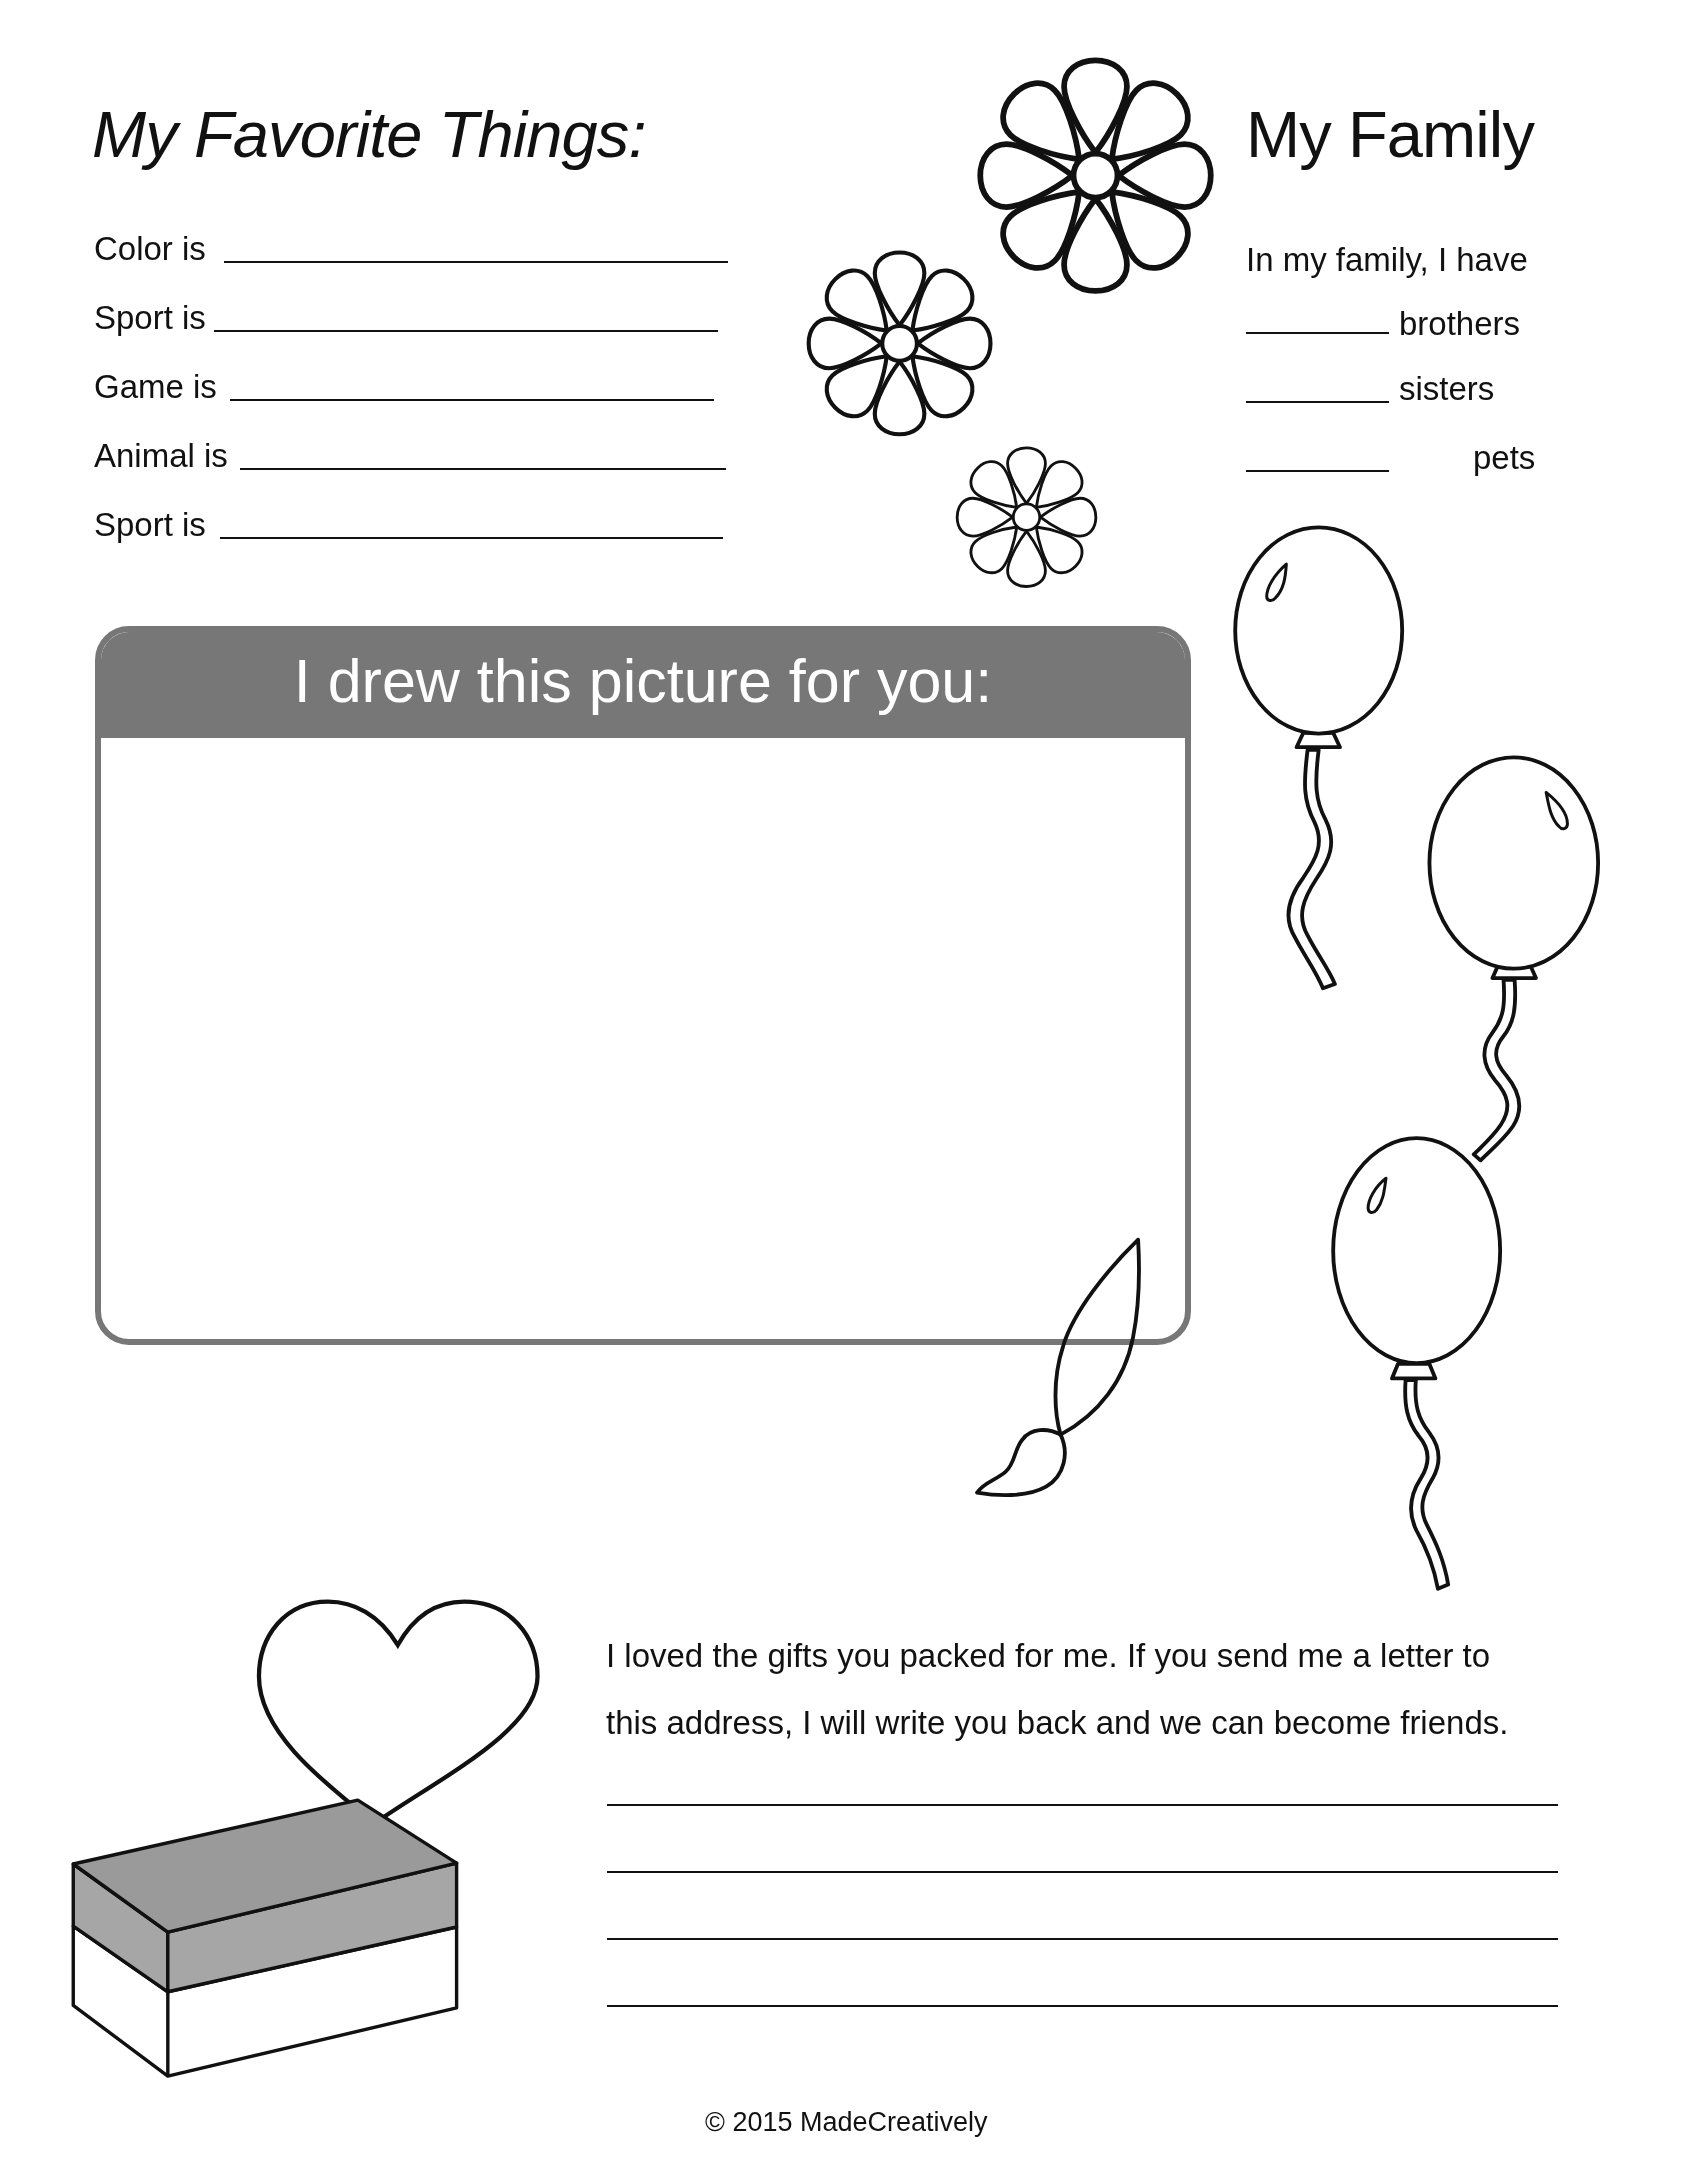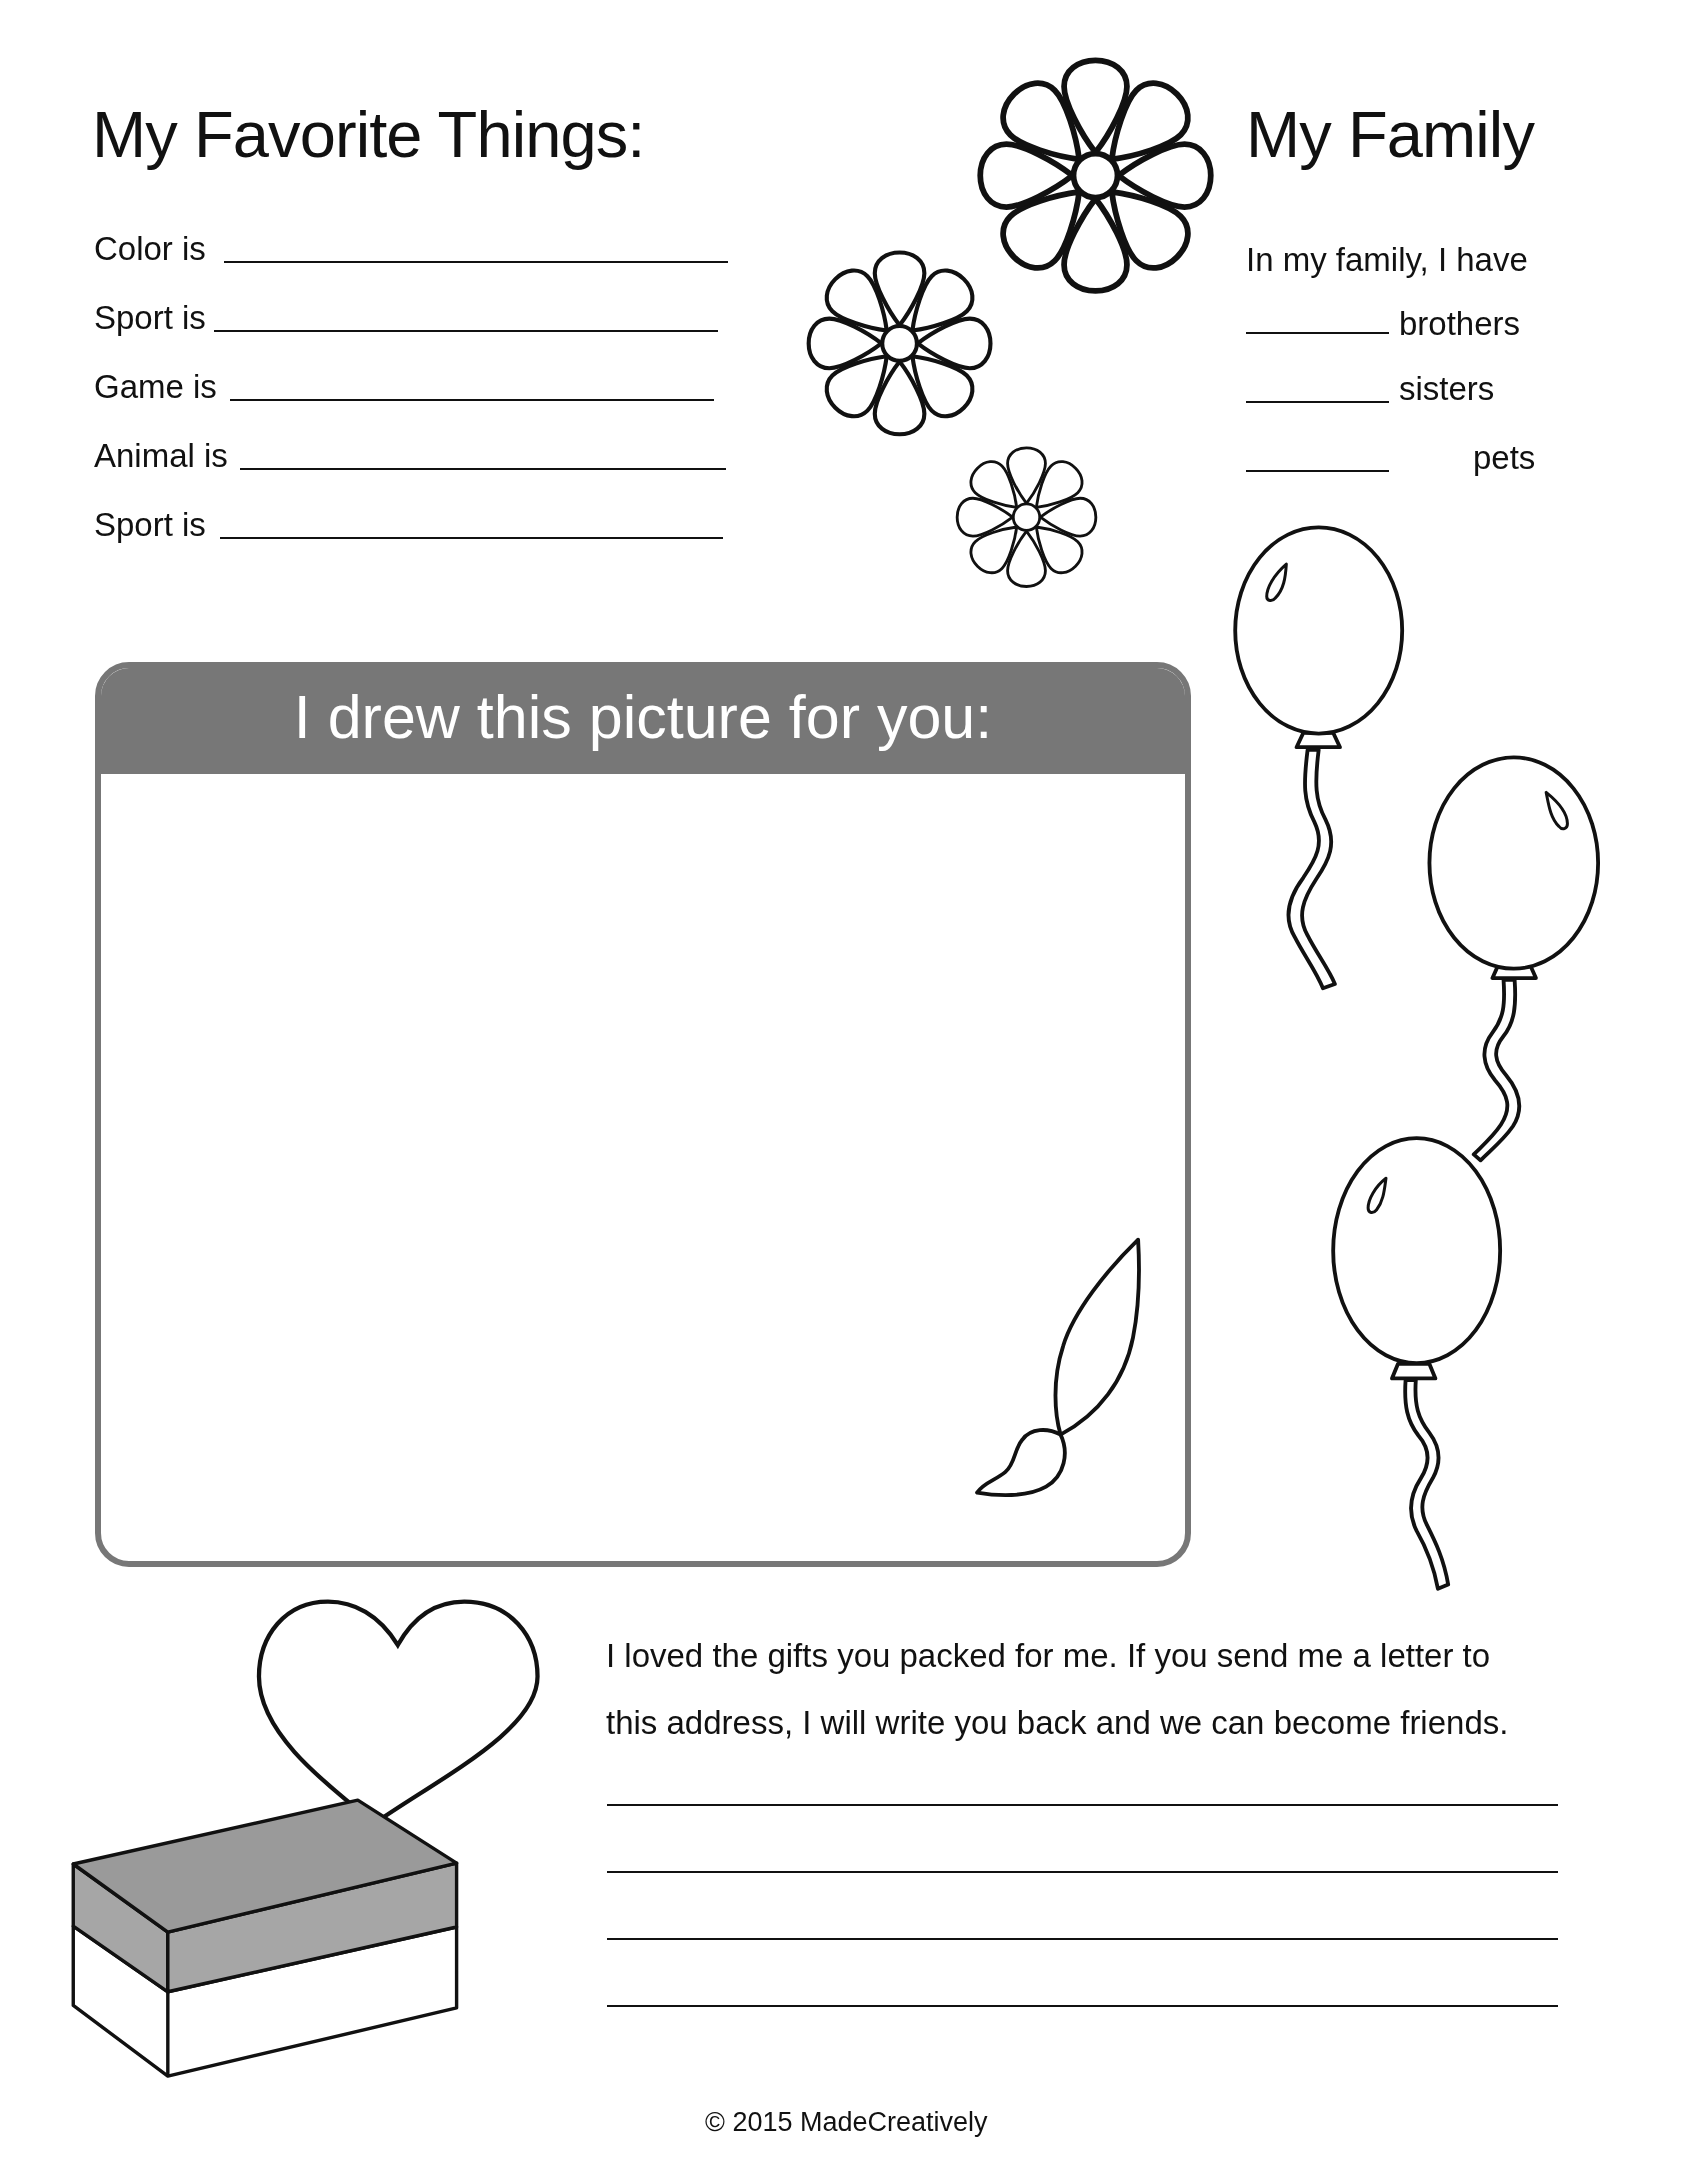--- a/index.html
+++ b/index.html
@@ -3,34 +3,34 @@
 <meta charset="utf-8">
 <style>
   html, body { margin: 0; padding: 0; background: #ffffff; }
   body { width: 1685px; height: 2181px; position: relative; overflow: hidden;
          font-family: "Liberation Sans", "DejaVu Sans", sans-serif; color: #111; }
   .abs { position: absolute; }
   .title { font-size: 65px; line-height: 1; white-space: nowrap; letter-spacing: -0.9px; }
   .field-label { font-size: 33px; line-height: 1; white-space: nowrap; }
   .blank { position: absolute; height: 0; border-bottom: 2.1px solid #111; }
   .fam-text { font-size: 33px; line-height: 1; white-space: nowrap; }
-  .draw-box { position: absolute; left: 95px; top: 626px; width: 1096px; height: 905px;
+  .draw-box { position: absolute; left: 95px; top: 626px; width: 1096px; height: 719px;
               box-sizing: border-box; border: 6.8px solid #777777; border-radius: 34px;
-              background: #fff; overflow: hidden; margin-top: 36px; }
+              background: #fff; overflow: hidden; }
   .draw-header { position: absolute; left: 0; top: 0; right: 0; height: 106px; background: #777777; }
   .draw-title { position: absolute; left: 0; right: 0; top: 19px; text-align: center;
                 color: #ffffff; font-size: 61px; line-height: 1; white-space: nowrap; }
   .para { font-size: 33px; line-height: 1; white-space: nowrap; }
   .footer { font-size: 27px; line-height: 1; white-space: nowrap; margin-left: 20px; }
   svg.art { position: absolute; left: 0; top: 0; overflow: visible; }
 </style>
 </head>
 <body>
 
-<div class="abs title" style="left:92px; top:102px;">My Favorite Things:</div>
+<div class="abs title" style="left:92px; top:102px;font-style:italic;">My Favorite Things:</div>
 
 <div>
   <div class="abs field-label" style="left:94px; top:232px;">Color is</div>
   <div class="blank" style="left:224px; width:504px; top:261px;"></div>
 
   <div class="abs field-label" style="left:94px; top:301px;">Sport is</div>
   <div class="blank" style="left:214px; width:504px; top:330px;"></div>
 
   <div class="abs field-label" style="left:94px; top:370px;">Game is</div>
   <div class="blank" style="left:230px; width:484px; top:399px;"></div>

